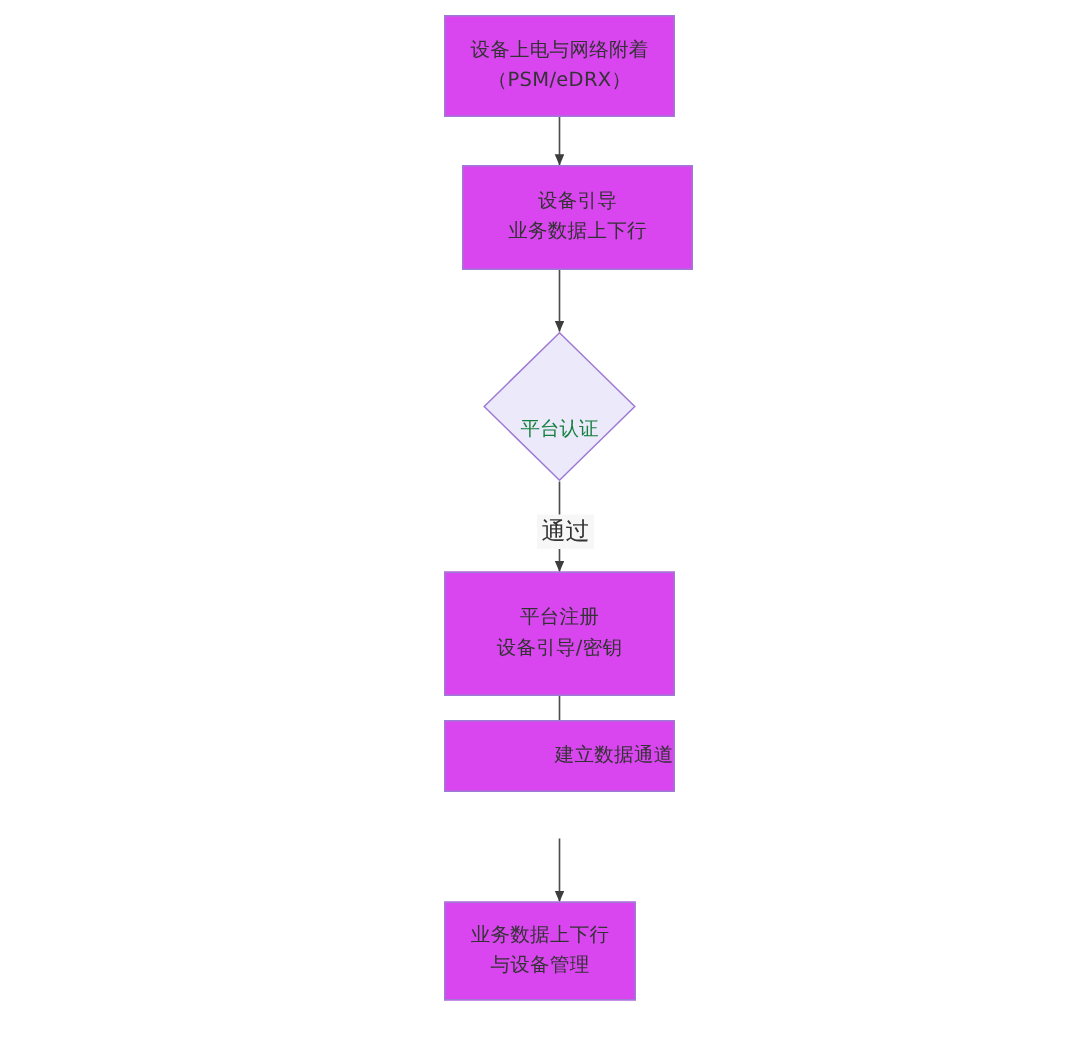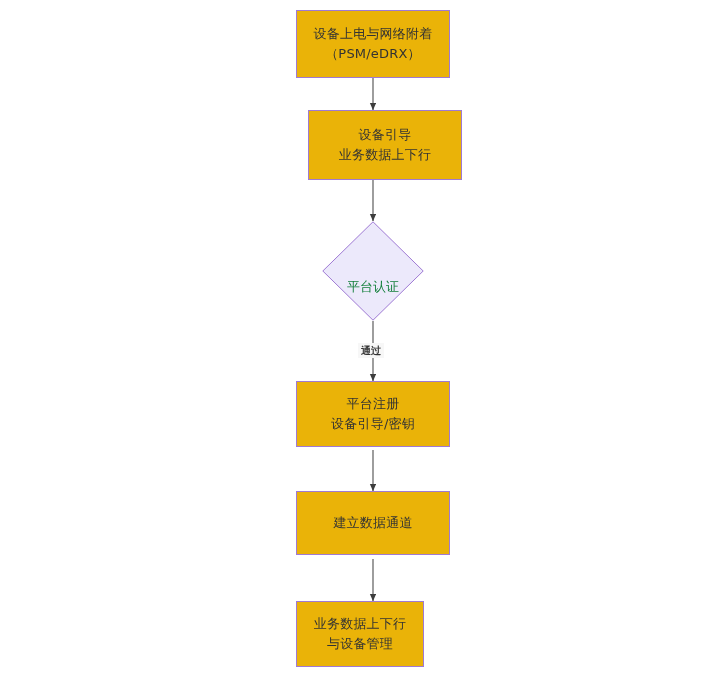--- a/index.html
+++ b/index.html
@@ -21,21 +21,21 @@
     width: 726px;
     height: 700px;
   }
   .node {
     position: absolute;
     box-sizing: border-box;
     display: flex;
     flex-direction: column;
     align-items: center;
     justify-content: center;
-    background: #eab308;
+    background: #d946ef;
     border: 1px solid #9f7ad4;
     color: #333333;
     font-size: 13px;
     line-height: 1.55;
     text-align: center;
     letter-spacing: 0.2px;
   }
   .node .line {
     display: block;
     white-space: nowrap;
@@ -62,26 +62,25 @@
     align-items: center;
     justify-content: center;
     color: #15803d;
     font-size: 13px;
     line-height: 1.5;
     text-align: center;
   }
   .edge-label {
     position: absolute;
     color: #333333;
-    font-size: 10px;
+    font-size: 16px;
     background: #f7f7f7;
     padding: 1px 3px;
     white-space: nowrap;
     line-height: 1.3;
-    font-weight: bold;
   }
 </style>
 </head>
 <body>
 
 <svg id="flow-canvas" viewBox="0 0 726 700" xmlns="http://www.w3.org/2000/svg">
   <defs>
     <marker id="arrowhead" markerWidth="9" markerHeight="9" refX="7.2" refY="3.2" orient="auto" markerUnits="userSpaceOnUse">
       <path d="M0,0 L7.5,3.2 L0,6.4 z" fill="#3d3d3d"></path>
     </marker>
@@ -105,25 +104,25 @@
       <span class="line">业务数据上下行</span>
     </div>
     <div class="diamond-wrap" style="left: 322px; top: 221px; width: 102px; height: 100px;">
       <svg class="diamond-shape" viewBox="0 0 102 100">
         <polygon points="51,0.8 101.2,50 51,99.2 0.8,50" fill="#ece9fb" stroke="#9f7ad4" stroke-width="1"></polygon>
       </svg>
       <div class="diamond-label">
         <span class="line">平台认证</span>
       </div>
     </div>
-    <div class="node" style="left: 296px; top: 381px; width: 154px; height: 66px;">
+    <div class="node" style="left: 296px; top: 381px; width: 154px; height: 83px;">
       <span class="line">平台注册</span>
       <span class="line">设备引导/密钥</span>
     </div>
-    <div class="node" style="left: 296px; top: 491px; width: 154px; height: 64px;">
+    <div class="node" style="left: 296px; top: 480px; width: 154px; height: 48px; align-items: flex-end;">
       <span class="line">建立数据通道</span>
     </div>
     <div class="node" style="left: 296px; top: 601px; width: 128px; height: 66px;">
       <span class="line">业务数据上下行</span>
       <span class="line">与设备管理</span>
     </div>
   </div>
 <div id="edge-label-layer">
     <div class="edge-label" style="left: 358px; top: 343px;">通过</div>
   </div>

